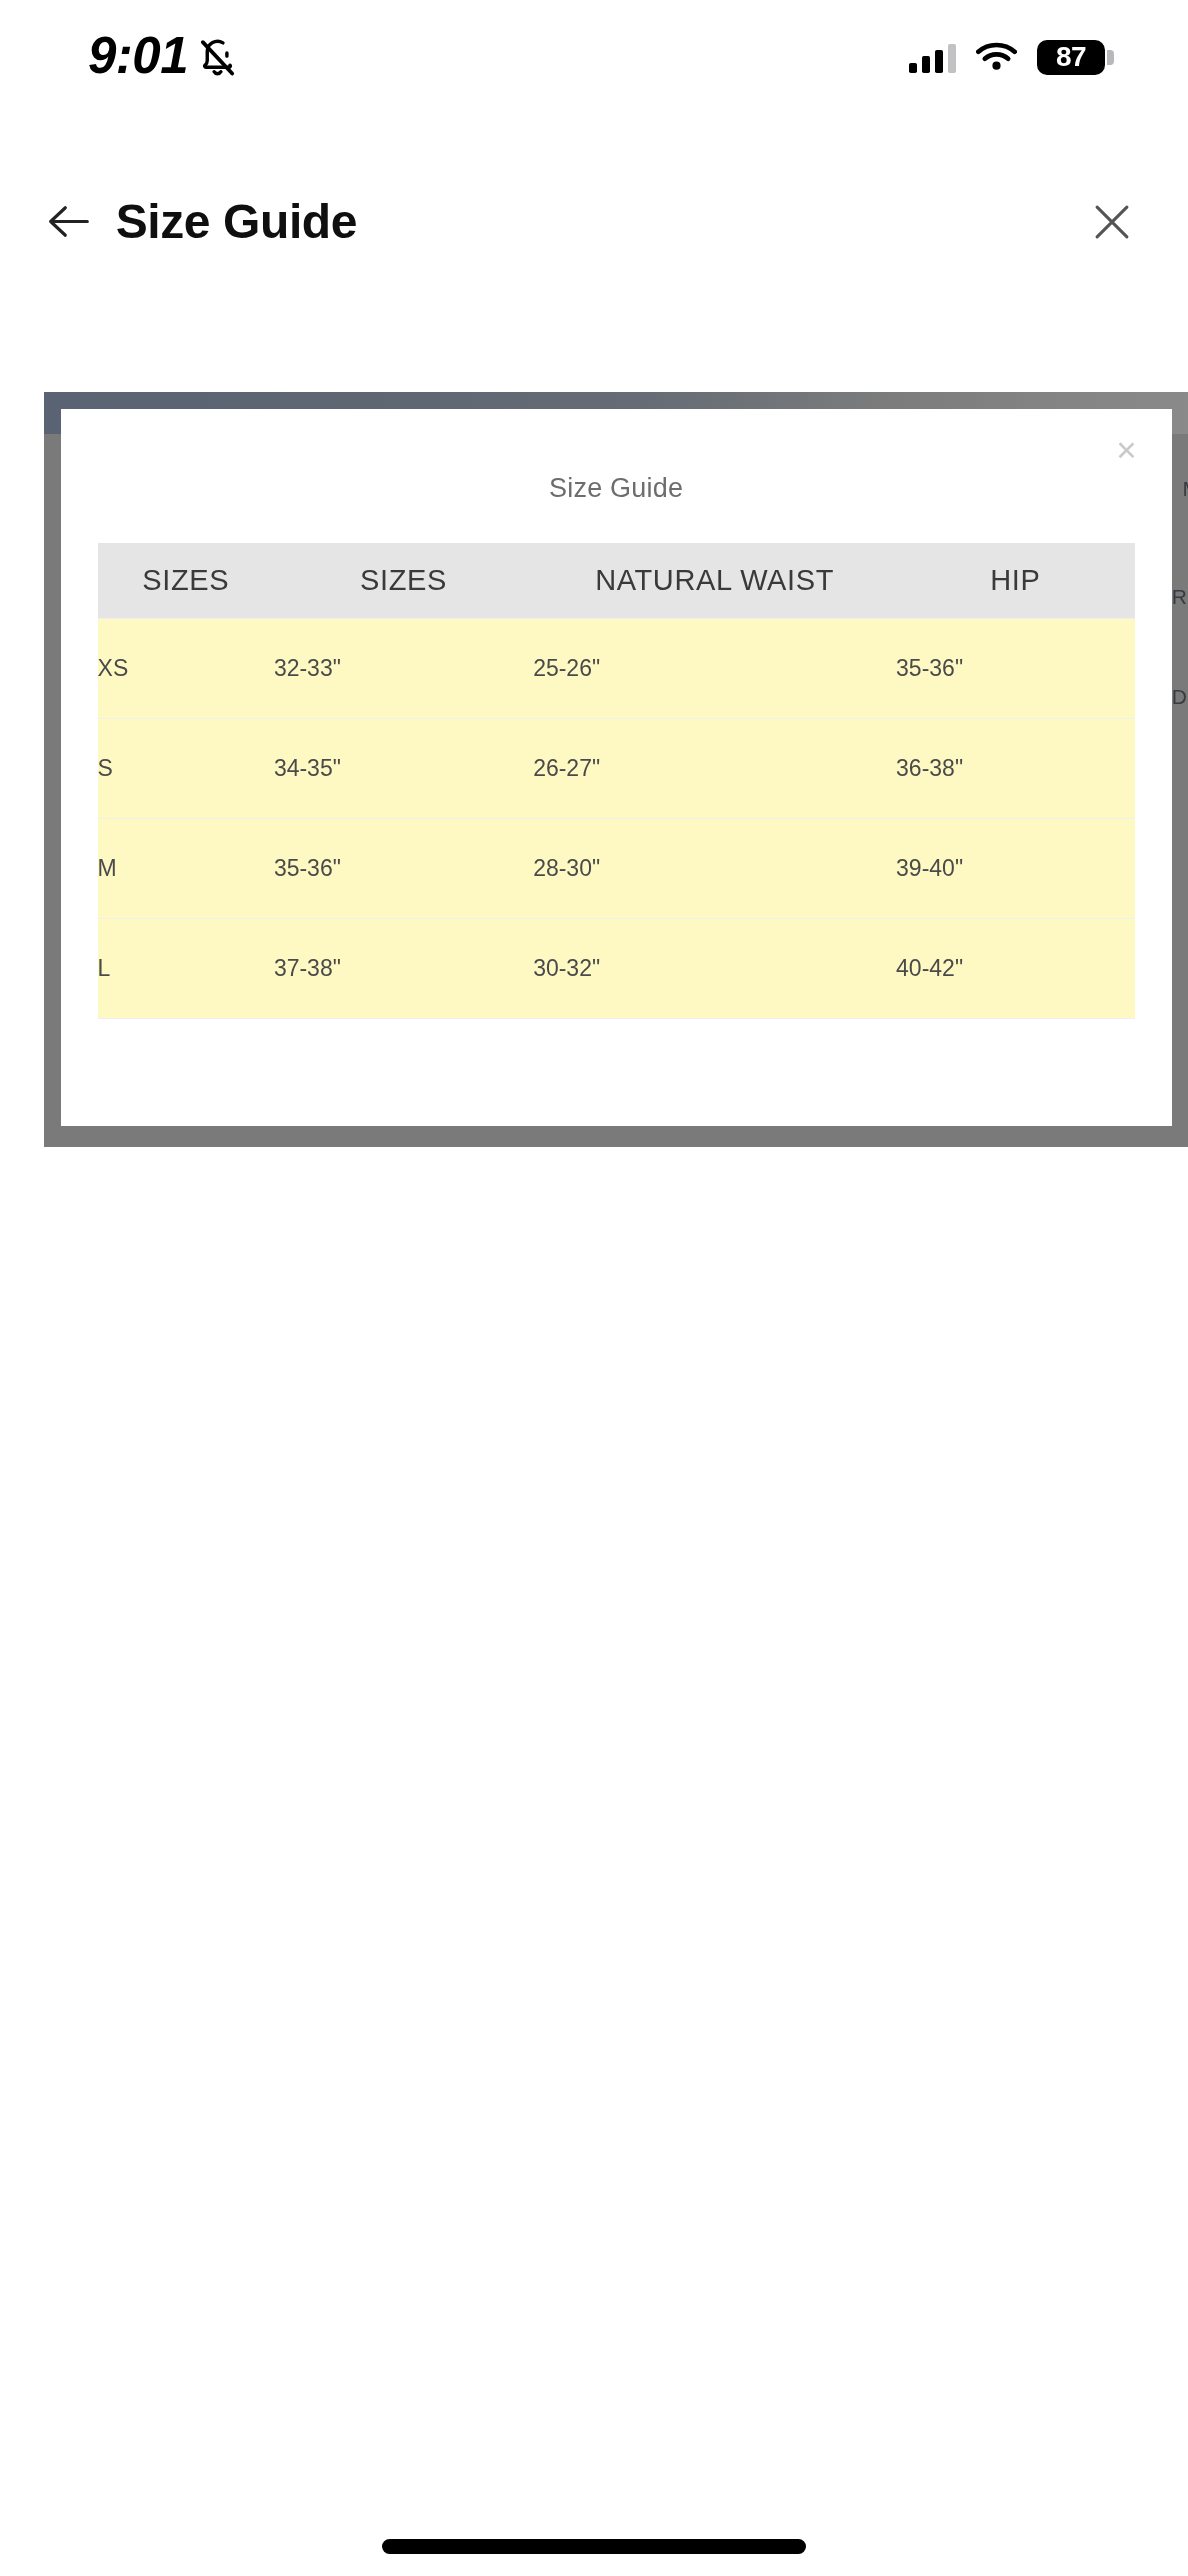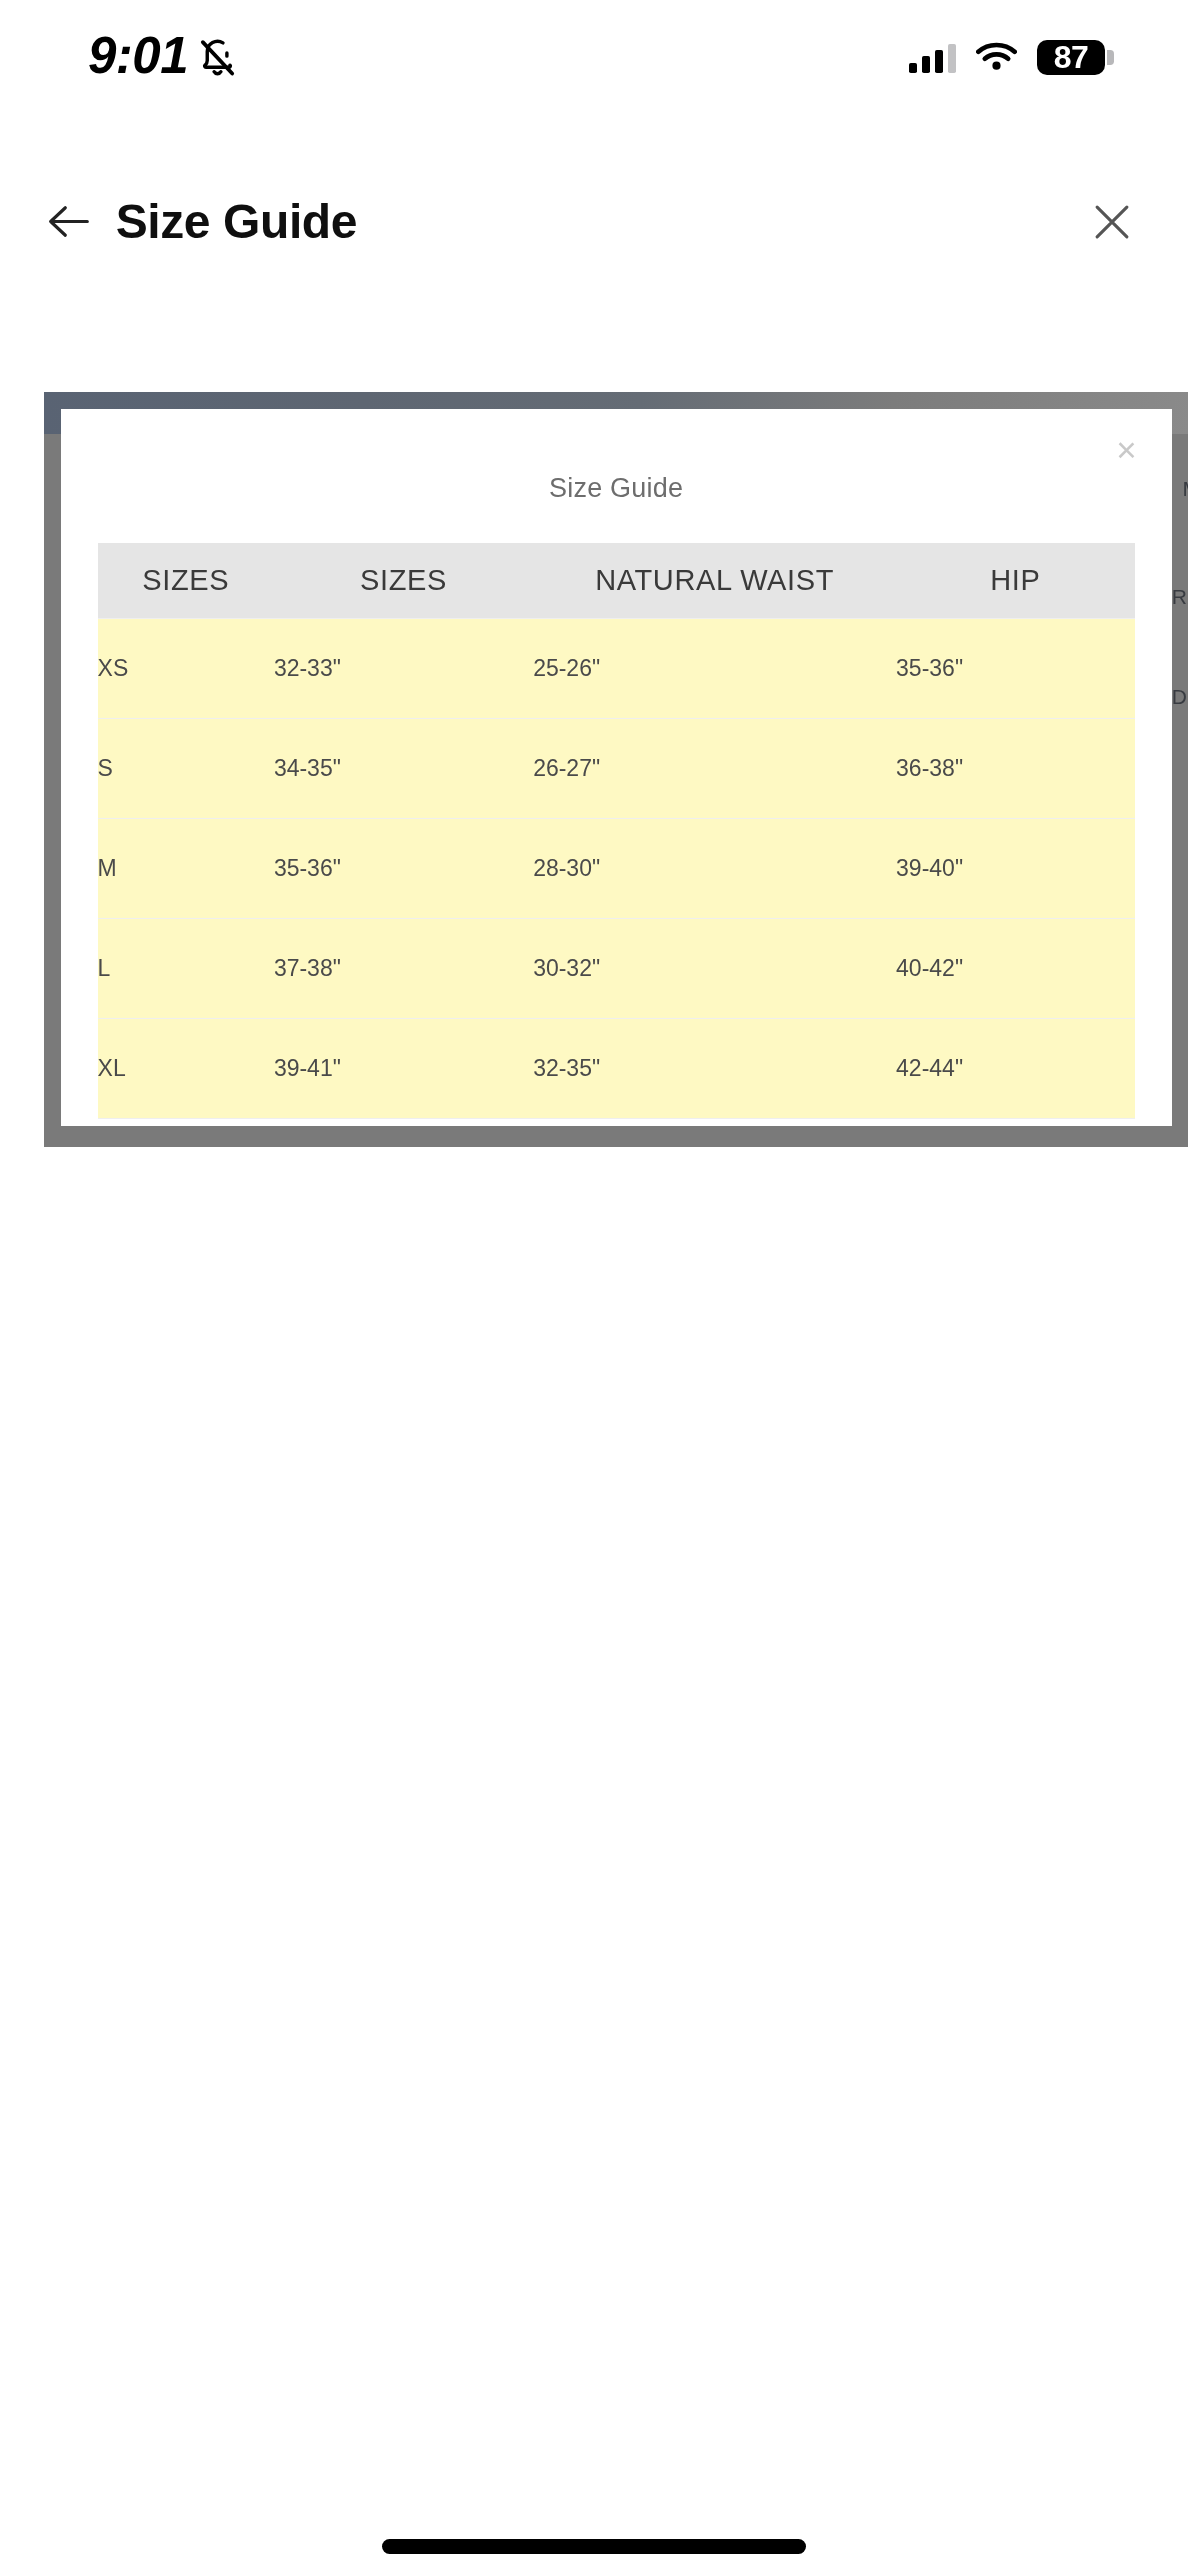--- a/index.html
+++ b/index.html
@@ -54,21 +54,21 @@
     position: relative;
     width: 68px; height: 35px;
     background: #000;
     border-radius: 10px;
     display: flex;
     align-items: center;
     justify-content: center;
   }
   .battery span {
     color: #fff;
-    font-size: 32px;
+    font-size: 28px;
     font-weight: 700;
     letter-spacing: -0.5px;
     line-height: 1;
     padding-bottom: 0.9px;
   }
   .battery::after {
     content: "";
     position: absolute;
     right: -9.2px; top: 10px;
     width: 7.4px; height: 14.7px;
@@ -315,25 +315,19 @@
           <td>35-36"</td>
           <td>28-30"</td>
           <td>39-40"</td>
         </tr>
         <tr>
           <td>L</td>
           <td>37-38"</td>
           <td>30-32"</td>
           <td>40-42"</td>
         </tr>
-        <tr>
-          <td>XL</td>
-          <td>39-41"</td>
-          <td>32-35"</td>
-          <td>42-44"</td>
-        </tr>
       </tbody>
     </table>
   </div>
 </div>
 
 <div class="home-indicator"></div>
 
 
 </body></html>

